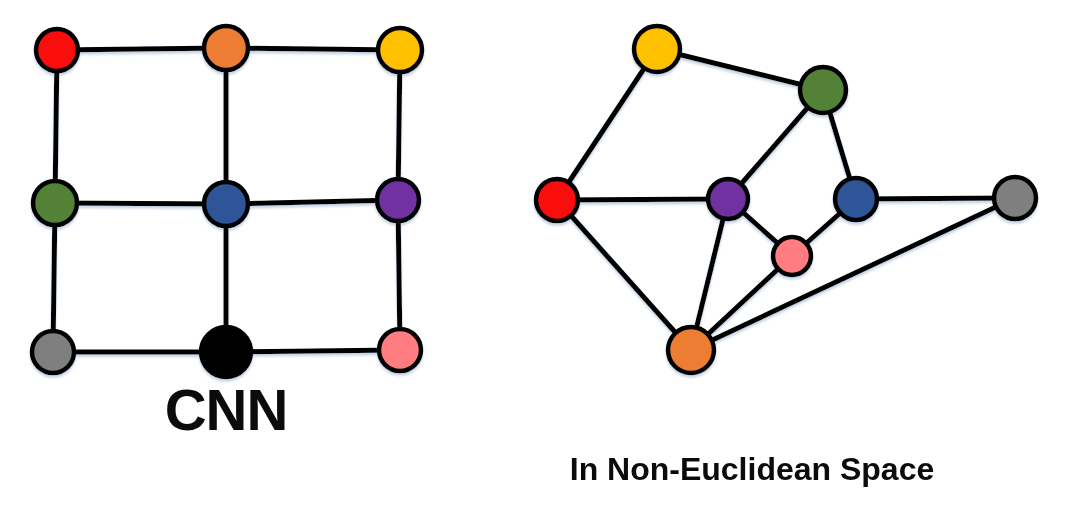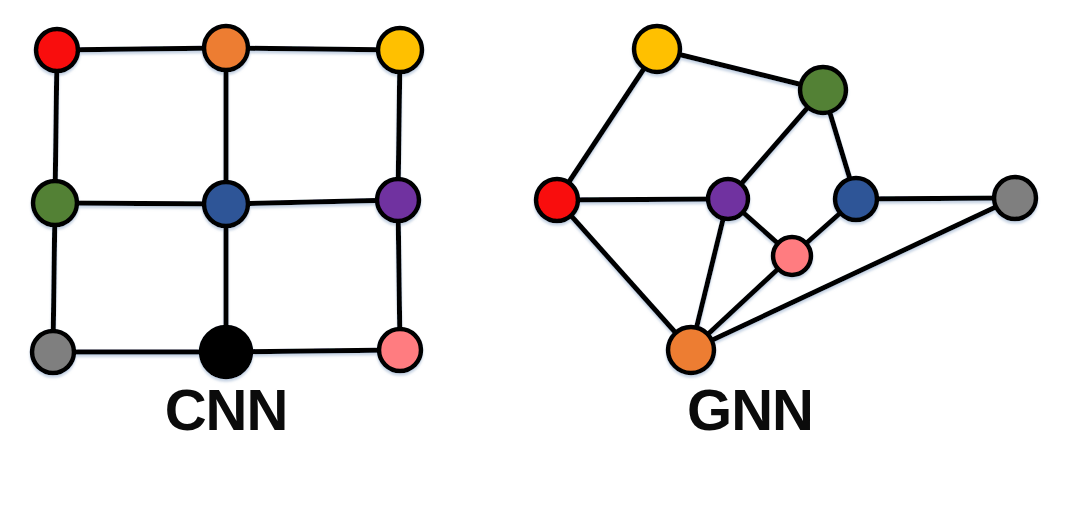--- a/index.html
+++ b/index.html
@@ -97,16 +97,16 @@
         <circle cx="856" cy="199" r="21" fill="#2F5597" stroke="#000000" stroke-width="4.5"></circle>
         <circle cx="1015" cy="198" r="21" fill="#7F7F7F" stroke="#000000" stroke-width="4.5"></circle>
         <circle cx="792" cy="256" r="19" fill="#FF7C80" stroke="#000000" stroke-width="4.5"></circle>
         <circle cx="691" cy="350" r="23" fill="#ED7D31" stroke="#000000" stroke-width="4.5"></circle>
       </g>
     </svg>
 
   <div class="label title cnn">CNN</div>
 
 
-  <div class="label title gnn">GNN</div>
 
+  <div class="label caption gnn">In Non-Euclidean Space</div>
 
 </div>
 
 </body></html>

